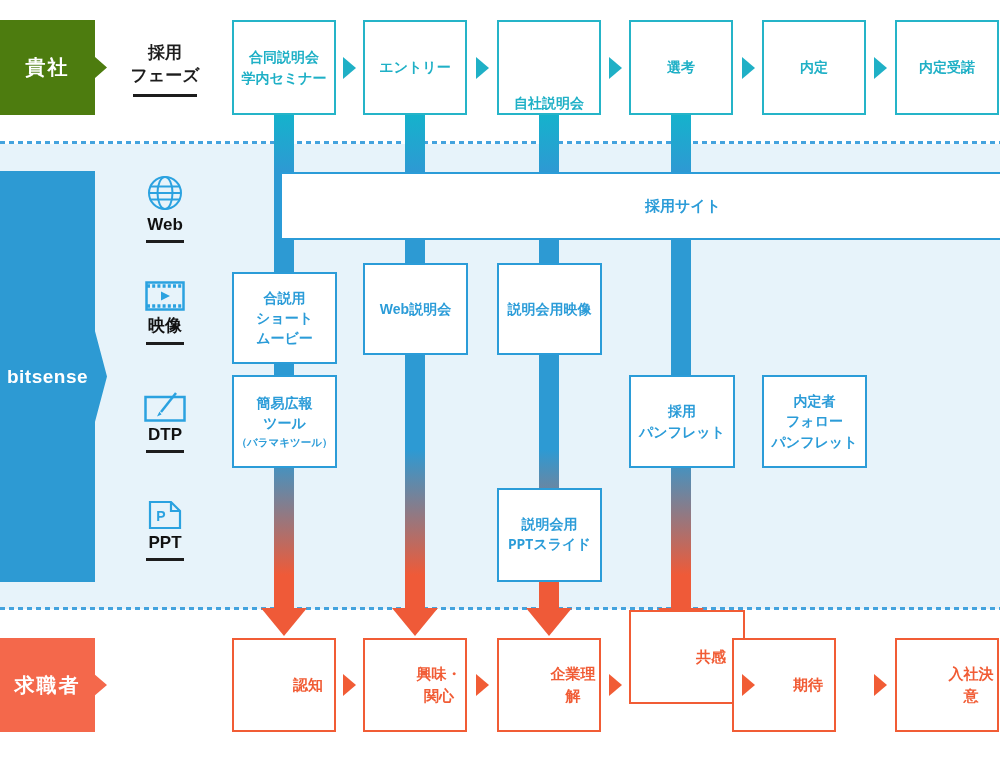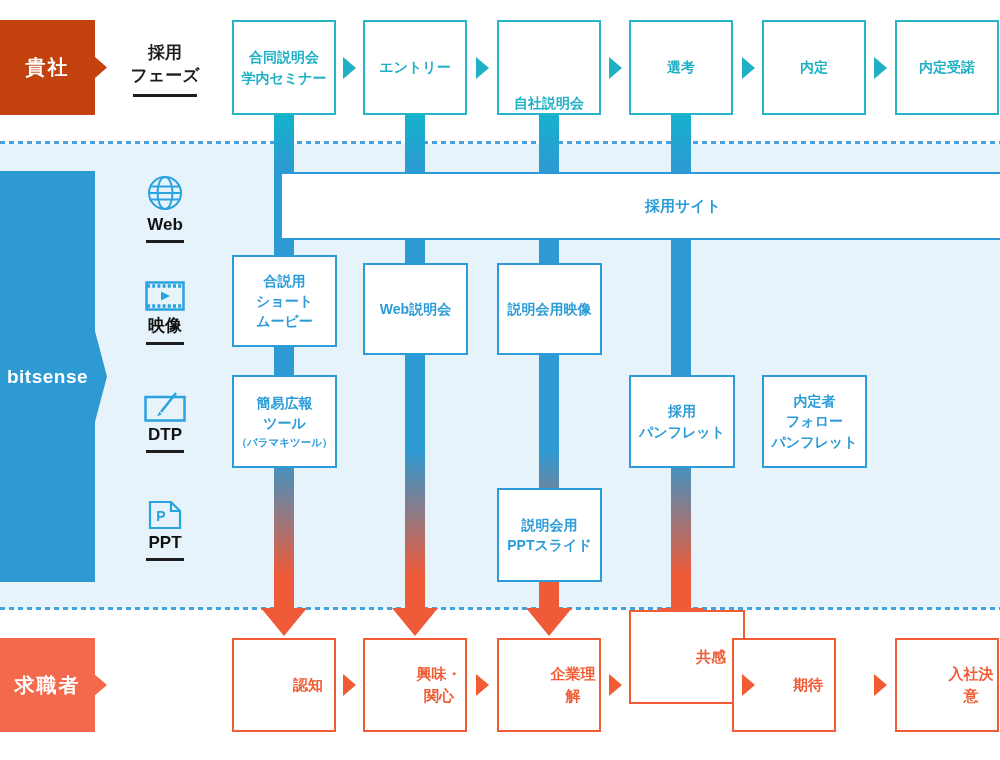--- a/index.html
+++ b/index.html
@@ -29,21 +29,21 @@
   .box-note{font-size:10.5px;font-weight:bold;margin-top:2px;}
   
   .tri{width:0;height:0;z-index:2;
     border-top:11px solid transparent;border-bottom:11px solid transparent;}
   .tri-teal{border-left:13px solid #1fb0c6;}
   .tri-orange{border-left:13px solid #f15c35;}
   
   .band{display:flex;align-items:center;justify-content:center;color:#fff;
     font-weight:bold;z-index:2;box-sizing:border-box;padding-right:12px;
     clip-path:polygon(0 0,88.8% 0,88.8% 39%,100% 50%,88.8% 61%,88.8% 100%,0 100%);}
-  #band-company{left:0;top:20px;width:107px;height:95px;background:#c2410c;font-size:20px;letter-spacing:2px;}
+  #band-company{left:0;top:20px;width:107px;height:95px;background:#4d7c0f;font-size:20px;letter-spacing:2px;}
   #band-bitsense{left:0;top:171px;width:107px;height:411px;background:#2d9ad3;font-size:19px;letter-spacing:.5px;}
   #band-seeker{left:0;top:638px;width:107px;height:94px;background:#f4684b;font-size:20px;letter-spacing:2px;}
   
   .phase-label{color:#1d1d1d;font-weight:bold;font-size:17px;line-height:1.35;
     text-align:center;z-index:2;}
   .phase-label span{white-space:pre-line;}
   .b-underline{height:3px;background:#1d1d1d;margin:6px auto 0;}
   
   .icon-block{width:76px;text-align:center;z-index:2;}
   .icon-label{font-weight:bold;font-size:17px;color:#111;margin-top:3px;}
@@ -151,21 +151,21 @@
       <text x="13" y="21" text-anchor="middle" font-size="14" font-weight="bold" fill="#2ba2e0" font-family="Liberation Sans, sans-serif">P</text>
     </svg>
     <div class="icon-label">PPT</div>
     <div class="icon-underline"></div>
   </div>
 
   <div class="abs box box-blue" style="left:232px;top:172px;width:806px;height:68px;font-size:15px;margin-left:48px;">
     <span>採用サイト</span>
   </div>
 
-  <div class="abs box box-blue" style="left:232px;top:255px;width:105px;height:92px;">
+  <div class="abs box box-blue" style="left:232px;top:272px;width:105px;height:92px;">
     <span>合説用
 ショート
 ムービー</span>
   </div>
   <div class="abs box box-blue" style="left:363px;top:263px;width:105px;height:92px;">
     <span>Web説明会</span>
   </div>
   <div class="abs box box-blue" style="left:497px;top:263px;width:105px;height:92px;">
     <span>説明会用映像</span>
   </div>
@@ -178,21 +178,21 @@
   <div class="abs box box-blue" style="left:629px;top:375px;width:106px;height:93px;">
     <span>採用
 パンフレット</span>
   </div>
   <div class="abs box box-blue" style="left:762px;top:375px;width:105px;height:93px;">
     <span>内定者
 フォロー
 パンフレット</span>
   </div>
 
-  <div class="abs box box-blue" style="left:497px;top:488px;width:105px;height:94px;">
+  <div class="abs box box-blue" style="left:497px;top:488px;width:105px;height:94px;font-family:Liberation Mono, monospace;">
     <span>説明会用
 PPTスライド</span>
   </div>
 
   <div class="abs band" id="band-seeker">
     <span>求職者</span>
   </div>
 
 
   <div class="abs box box-orange" style="left:232px;top:638px;width:104px;height:94px;">

